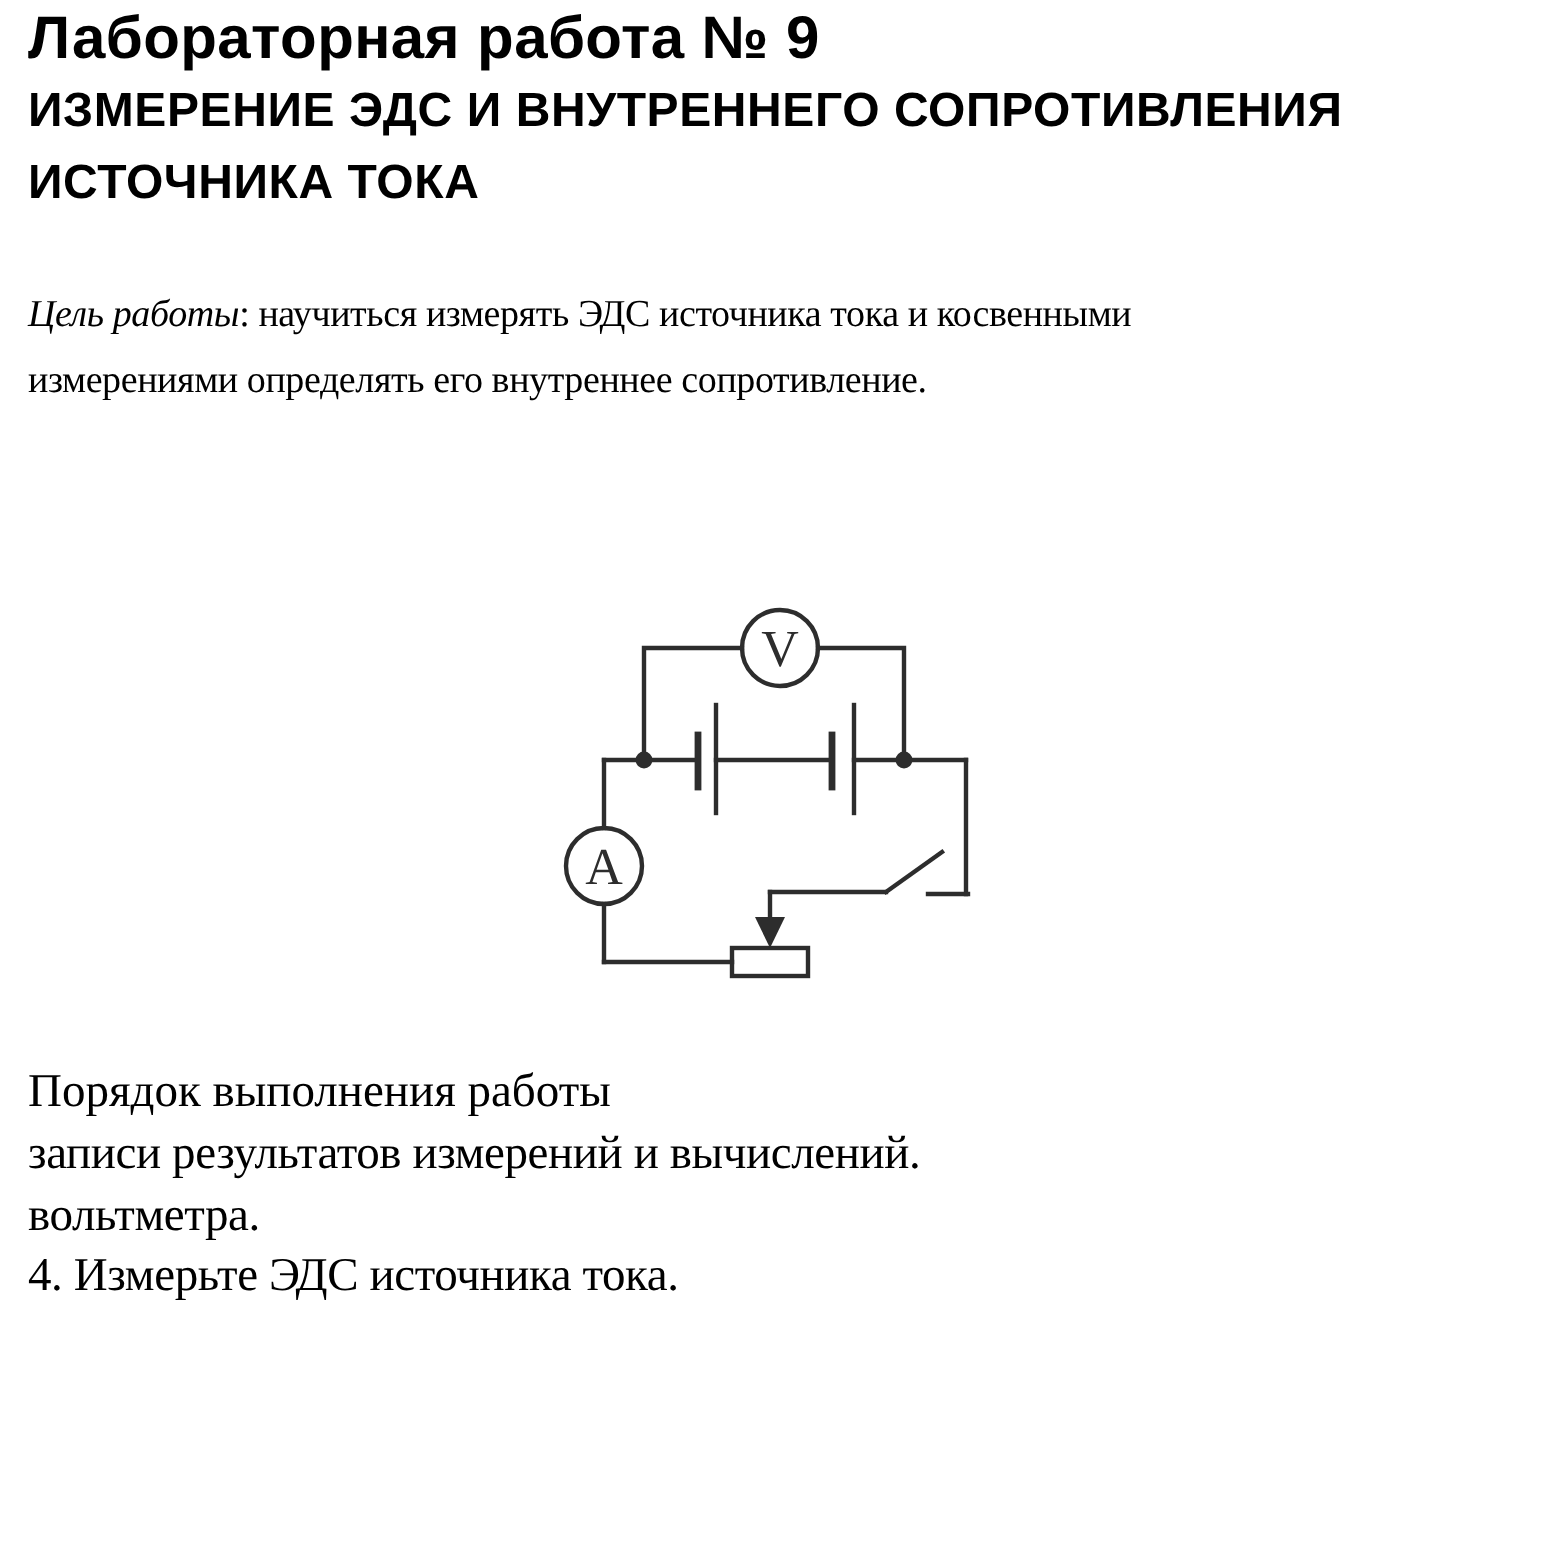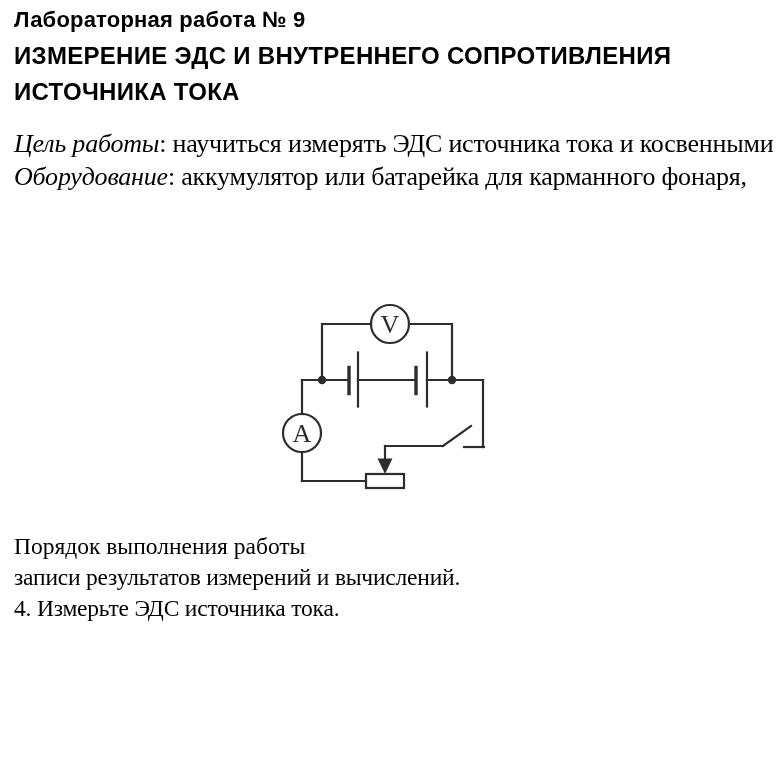--- a/index.html
+++ b/index.html
@@ -8,25 +8,25 @@
     background:#ffffff; color:#000000;
     font-family:"Liberation Serif", serif;
     position:relative; overflow:hidden;
   }
   .title-block {
     position:absolute; left:14px; top:2px;
     font-family:"Liberation Sans", sans-serif;
     font-weight:bold;
     white-space:nowrap;
   }
-  .title-line1 { font-size:22px; line-height:36px; letter-spacing:0.2px; }
+  .title-line1 { font-size:30px; line-height:36px; letter-spacing:0.2px; }
   .title-line2 { font-size:24px; line-height:36px; letter-spacing:0.3px; }
   .intro-block {
-    position:absolute; left:14px; top:128px;
-    font-size:26px; line-height:32.7px; letter-spacing:-0.2px;
+    position:absolute; left:14px; top:142px;
+    font-size:19px; line-height:32.7px; letter-spacing:-0.2px;
     white-space:nowrap;
   }
   .italic-label { font-style:italic; }
   .procedure-block {
     position:absolute; left:14px; top:531px;
     font-size:23.5px; line-height:30.8px; letter-spacing:-0.2px;
     white-space:nowrap;
   }
   .procedure-heading { font-weight:normal; letter-spacing:0; }
   .circuit-svg { position:absolute; left:280px; top:295px; }
@@ -41,21 +41,21 @@
 <div class="page">
 
   <header class="title-block">
     <div class="title-line1">Лабораторная работа № 9</div>
     <div class="title-line2">ИЗМЕРЕНИЕ ЭДС И ВНУТРЕННЕГО СОПРОТИВЛЕНИЯ</div>
     <div class="title-line2">ИСТОЧНИКА ТОКА</div>
   </header>
 
   <section class="intro-block">
     <div><span class="italic-label">Цель работы</span><span>: научиться измерять ЭДС источника тока и косвенными</span></div>
-    <div><span class="italic-label">Оборудование</span><span>: аккумулятор или батарейка для карманного фонаря,</span></div>
+    <div>измерениями определять его внутреннее сопротивление.</div>
   </section>
 
   <svg class="circuit-svg" width="218" height="205" viewBox="280 295 218 205" xmlns="http://www.w3.org/2000/svg">
     <g fill="none" stroke-width="2.2" stroke-linecap="square" stroke="#2d2d2d">
 
       <polyline points="371,324 322,324 322,380"></polyline>
       <polyline points="409,324 452,324 452,380"></polyline>
       <circle cx="390" cy="324" r="19"></circle>
 
       <line x1="302" y1="380" x2="349" y2="380"></line>
@@ -82,16 +82,17 @@
     <polygon points="377.5,458.5 392.5,458.5 385,474" fill="#2d2d2d"></polygon>
     <circle cx="322" cy="380" r="4.2" fill="#2d2d2d"></circle>
     <circle cx="452" cy="380" r="4.2" fill="#2d2d2d"></circle>
     <text x="390" y="333" text-anchor="middle" class="meter-label-text" fill="#2d2d2d">V</text>
     <text x="302" y="442" text-anchor="middle" class="meter-label-text" fill="#2d2d2d">A</text>
   </svg>
 
   <section class="procedure-block">
     <div class="procedure-heading">Порядок выполнения работы</div>
     <div>записи результатов измерений и вычислений.</div>
+    <div>вольтметра.</div>
     <div>4. Измерьте ЭДС источника тока.</div>
   </section>
 
 </div>
 
 </body></html>

